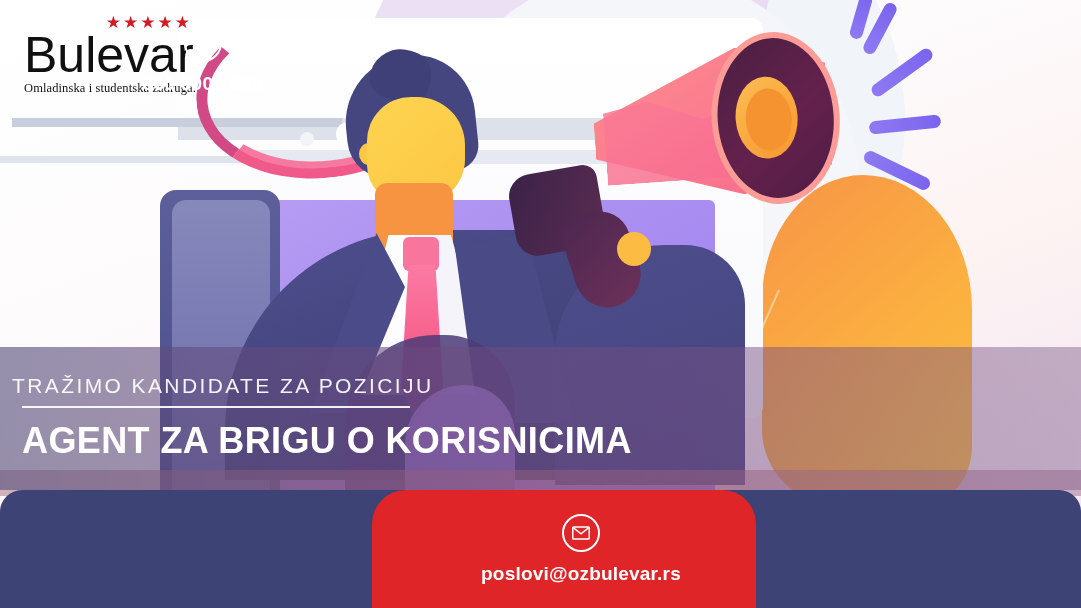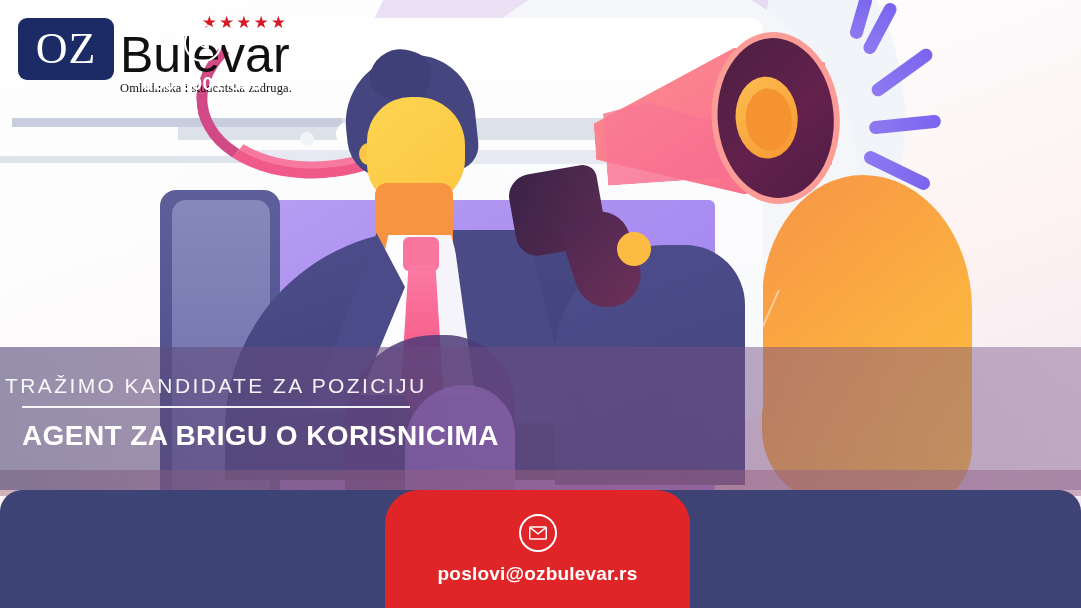--- a/index.html
+++ b/index.html
@@ -231,47 +231,47 @@
   .logo-sub{
     font-family:"Liberation Serif",serif;font-size:12.5px;color:#111;margin-top:1px;letter-spacing:.1px;
   }
 
   
   .band{
     position:absolute;left:0;top:347px;width:1081px;height:143px;
     background:linear-gradient(90deg,rgba(86,78,122,.62) 0%,rgba(104,74,126,.58) 32%,rgba(118,78,130,.5) 62%,rgba(126,92,136,.45) 100%);
   }
   .kicker{
-    position:absolute;left:5px;top:374px;
+    position:absolute;left:12px;top:374px;
     color:rgba(255,255,255,.93);font-size:21px;letter-spacing:2.4px;font-weight:400;
   }
   .kicker-rule{
     position:absolute;left:22px;top:406px;width:388px;height:2px;background:rgba(255,255,255,.92);
   }
   .headline{
     position:absolute;left:22px;top:420px;
-    color:#fff;font-size:28px;font-weight:bold;letter-spacing:.4px;
+    color:#fff;font-size:36px;font-weight:bold;letter-spacing:.4px;
   }
 
   
   .contactbar{
     position:absolute;left:0;top:490px;width:1081px;height:118px;
     background:#3e4375;border-radius:22px 22px 0 0;
   }
   .contact-col{
     position:absolute;top:0;height:118px;display:flex;flex-direction:column;
     align-items:center;justify-content:center;
   }
   .col-phone{left:60px;width:285px;}
   .col-loc{left:740px;width:285px;}
 
   .email-card{
-    position:absolute;left:385px;top:490px;width:305px;height:118px;
+    position:absolute;left:372px;top:490px;width:350px;height:118px;
     background:#e02529;border-radius:34px 34px 0 0;
-    display:flex;flex-direction:column;align-items:center;justify-content:center;
+    display:flex;flex-direction:column;align-items:center;justify-content:center;padding-left:34px;
   }
 
   .ico{
     width:34px;height:34px;border-radius:50%;border:2px solid #fff;
     display:flex;align-items:center;justify-content:center;margin-bottom:11px;
   }
   .ico svg{display:block;}
   .ctext{color:#fff;font-size:19px;font-weight:bold;letter-spacing:.3px;}
   .etext{color:#fff;font-size:19px;font-weight:bold;letter-spacing:.2px;}
 
@@ -337,23 +337,20 @@
     <div class="mega-inner"></div>
     <div class="mega-inner2"></div>
   </div>
   <div class="wave" style="left:852px;top:22px;width:56px;transform:rotate(-62deg);"></div>
   <div class="wave" style="left:866px;top:66px;width:72px;transform:rotate(-36deg);"></div>
   <div class="wave" style="left:869px;top:118px;width:72px;transform:rotate(-6deg);"></div>
   <div class="wave" style="left:861px;top:164px;width:72px;transform:rotate(26deg);"></div>
   <div class="wave" style="left:838px;top:10px;width:46px;transform:rotate(-74deg);"></div>
 
   <div class="logo">
-    <div class="logo-badge">
-      <span>OZ</span>
-    </div>
     <div class="logo-right">
       <div class="logo-stars">★★★★★</div>
       <div class="logo-word">Bulevar</div>
       <div class="logo-sub">Omladinska i studentska zadruga.</div>
     </div>
   </div>
 
   <div class="desk-shadow"></div>
 
   <div class="band"></div>

